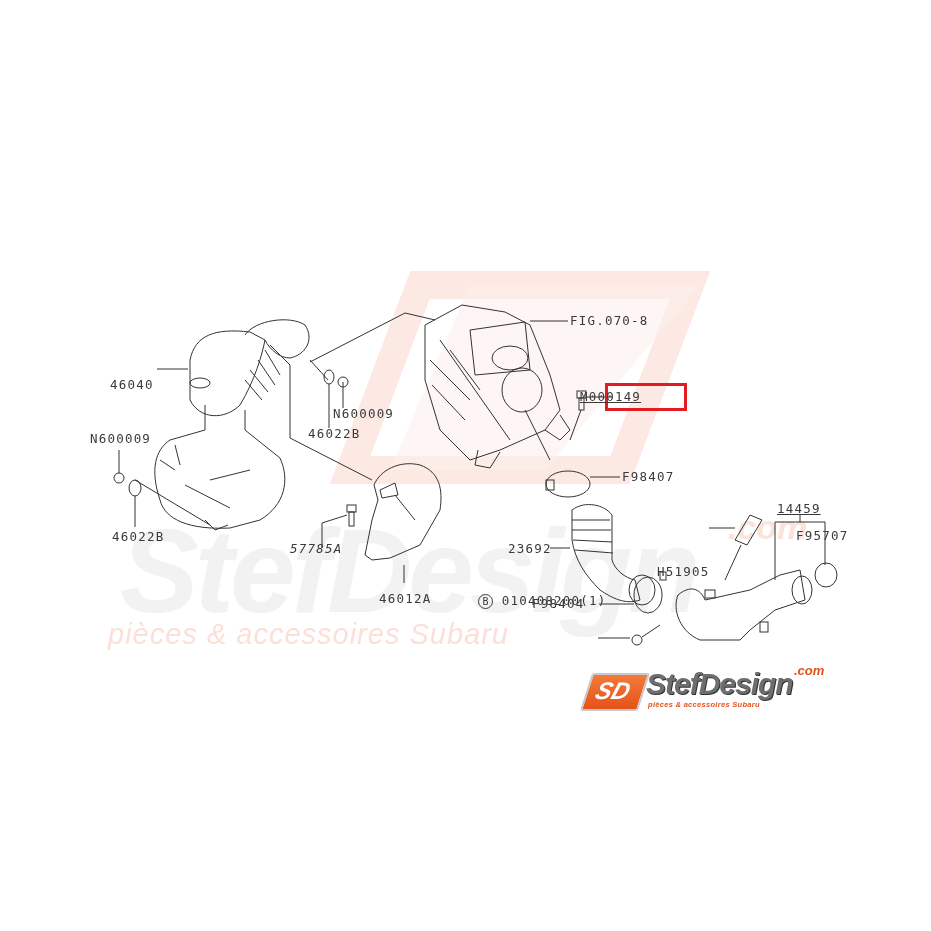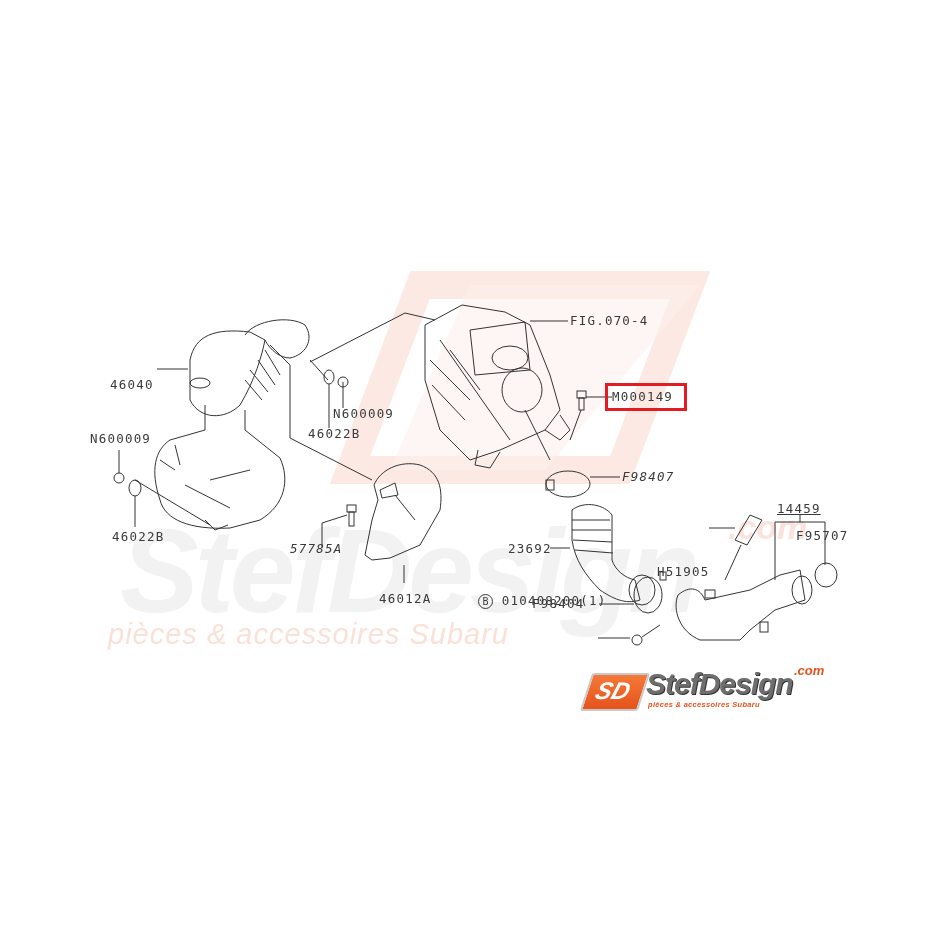--- a/index.html
+++ b/index.html
@@ -139,26 +139,26 @@
     </g>
   </svg>
 
   <div class="lbl" style="left:110px; top:378px;">46040</div>
   <div class="lbl" style="left:333px; top:407px;">N600009</div>
   <div class="lbl" style="left:308px; top:427px;">46022B</div>
   <div class="lbl" style="left:90px; top:432px;">N600009</div>
   <div class="lbl" style="left:112px; top:530px;">46022B</div>
   <div class="lbl" style="left:290px; top:542px;font-style:italic;">57785A</div>
   <div class="lbl" style="left:379px; top:592px;">46012A</div>
-  <div class="lbl" style="left:570px; top:314px;">FIG.070-4</div>
+  <div class="lbl" style="left:570px; top:314px;">FIG.070-8</div>
 
   <div class="hl" style="left:605px; top:383px; width:82px; height:28px;"></div>
-  <div class="lbl" style="left:612px; top:390px;">M000149</div>
+  <div class="lbl" style="left:580px; top:390px;text-decoration:underline;">M000149</div>
 
-  <div class="lbl" style="left:622px; top:470px;font-style:italic;">F98407</div>
+  <div class="lbl" style="left:622px; top:470px;">F98407</div>
   <div class="lbl" style="left:508px; top:542px;">23692</div>
   <div class="lbl" style="left:657px; top:521px;margin-top:44px;">H51905</div>
   <div class="lbl" style="left:777px; top:502px;text-decoration:underline;">14459</div>
   <div class="lbl" style="left:796px; top:529px;text-align:right;">F95707</div>
   <div class="lbl" style="left:532px; top:597px;text-align:center;">F98404</div>
 
   <div class="lbl" style="left:478px; top:594px;">
     <span style="display:inline-block; width:13px; height:13px; border:1px solid #3a3a3a; border-radius:50%; text-align:center; line-height:13px; font-size:10px; letter-spacing:0;">B</span>
     <span>010408200(1)</span>
   </div>

